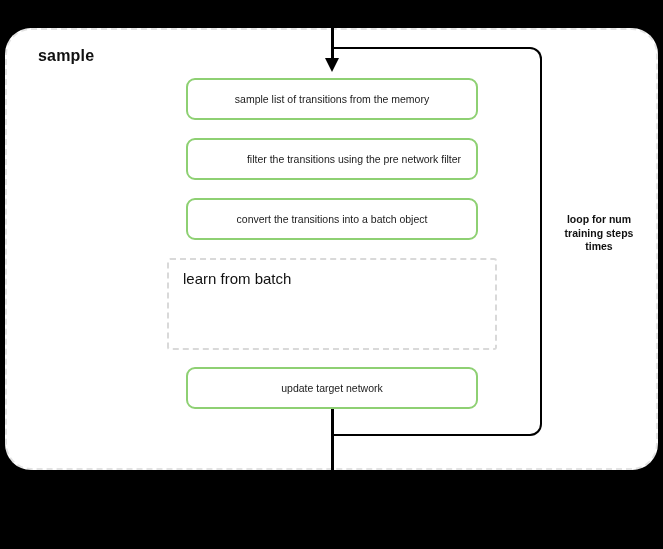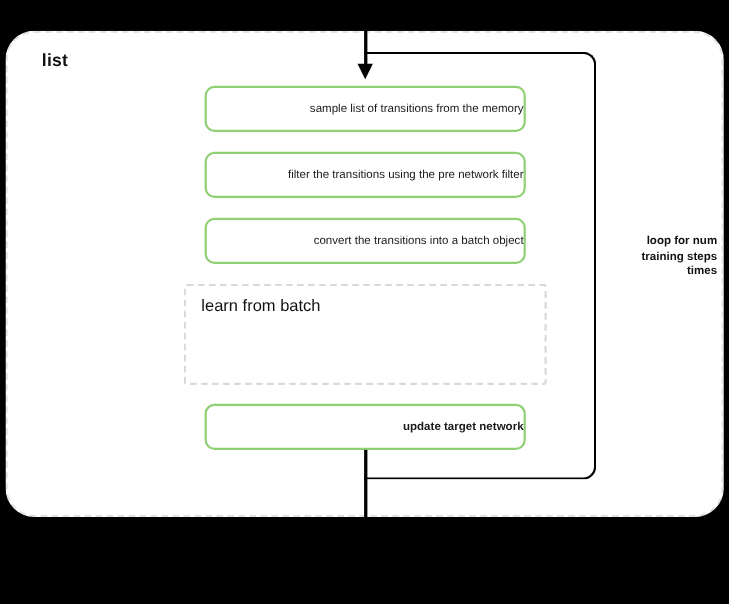--- a/index.html
+++ b/index.html
@@ -53,34 +53,34 @@
     position: absolute;
     left: 186px;
     width: 292px;
     height: 42px;
     box-sizing: border-box;
     background: #ffffff;
     border: 2.5px solid #8ed073;
     border-radius: 9px;
     display: flex;
     align-items: center;
-    justify-content: flex-end;
+    justify-content: center;
   }
   .proc-box .label {
     font-size: 10.5px;
     color: #1a1a1a;
     line-height: 14px;
     text-align: center;
     white-space: nowrap;
   }
 
   .box-sample  { top: 78px; }
   .box-filter  { top: 138px; padding-left: 44px; }
   .box-convert { top: 198px; }
-  .box-update  { top: 367px; font-weight: bold; }
+  .box-update  { top: 367px; }
 
   
   .subgraph {
     position: absolute;
     left: 167px;
     top: 258px;
     width: 330px;
     height: 92px;
     box-sizing: border-box;
     background: #ffffff;
@@ -148,32 +148,32 @@
 
   .loop-label {
     position: absolute;
     left: 546px;
     top: 213px;
     width: 106px;
     font-size: 10.5px;
     font-weight: bold;
     color: #111111;
     line-height: 13.5px;
-    text-align: right;
+    text-align: center;
     white-space: pre-line;
   }
 </style>
 </head>
 <body>
 
 <div id="canvas">
 
   <div class="train-container"></div>
 
-  <div class="train-title">list</div>
+  <div class="train-title">sample</div>
 
   <div class="conn arrow-shaft"></div>
   <div class="arrow-head"></div>
 
   <div class="loop-path"></div>
   <div class="loop-label">loop for num
 training steps
 times</div>
 
   <div class="proc-box box-sample">

